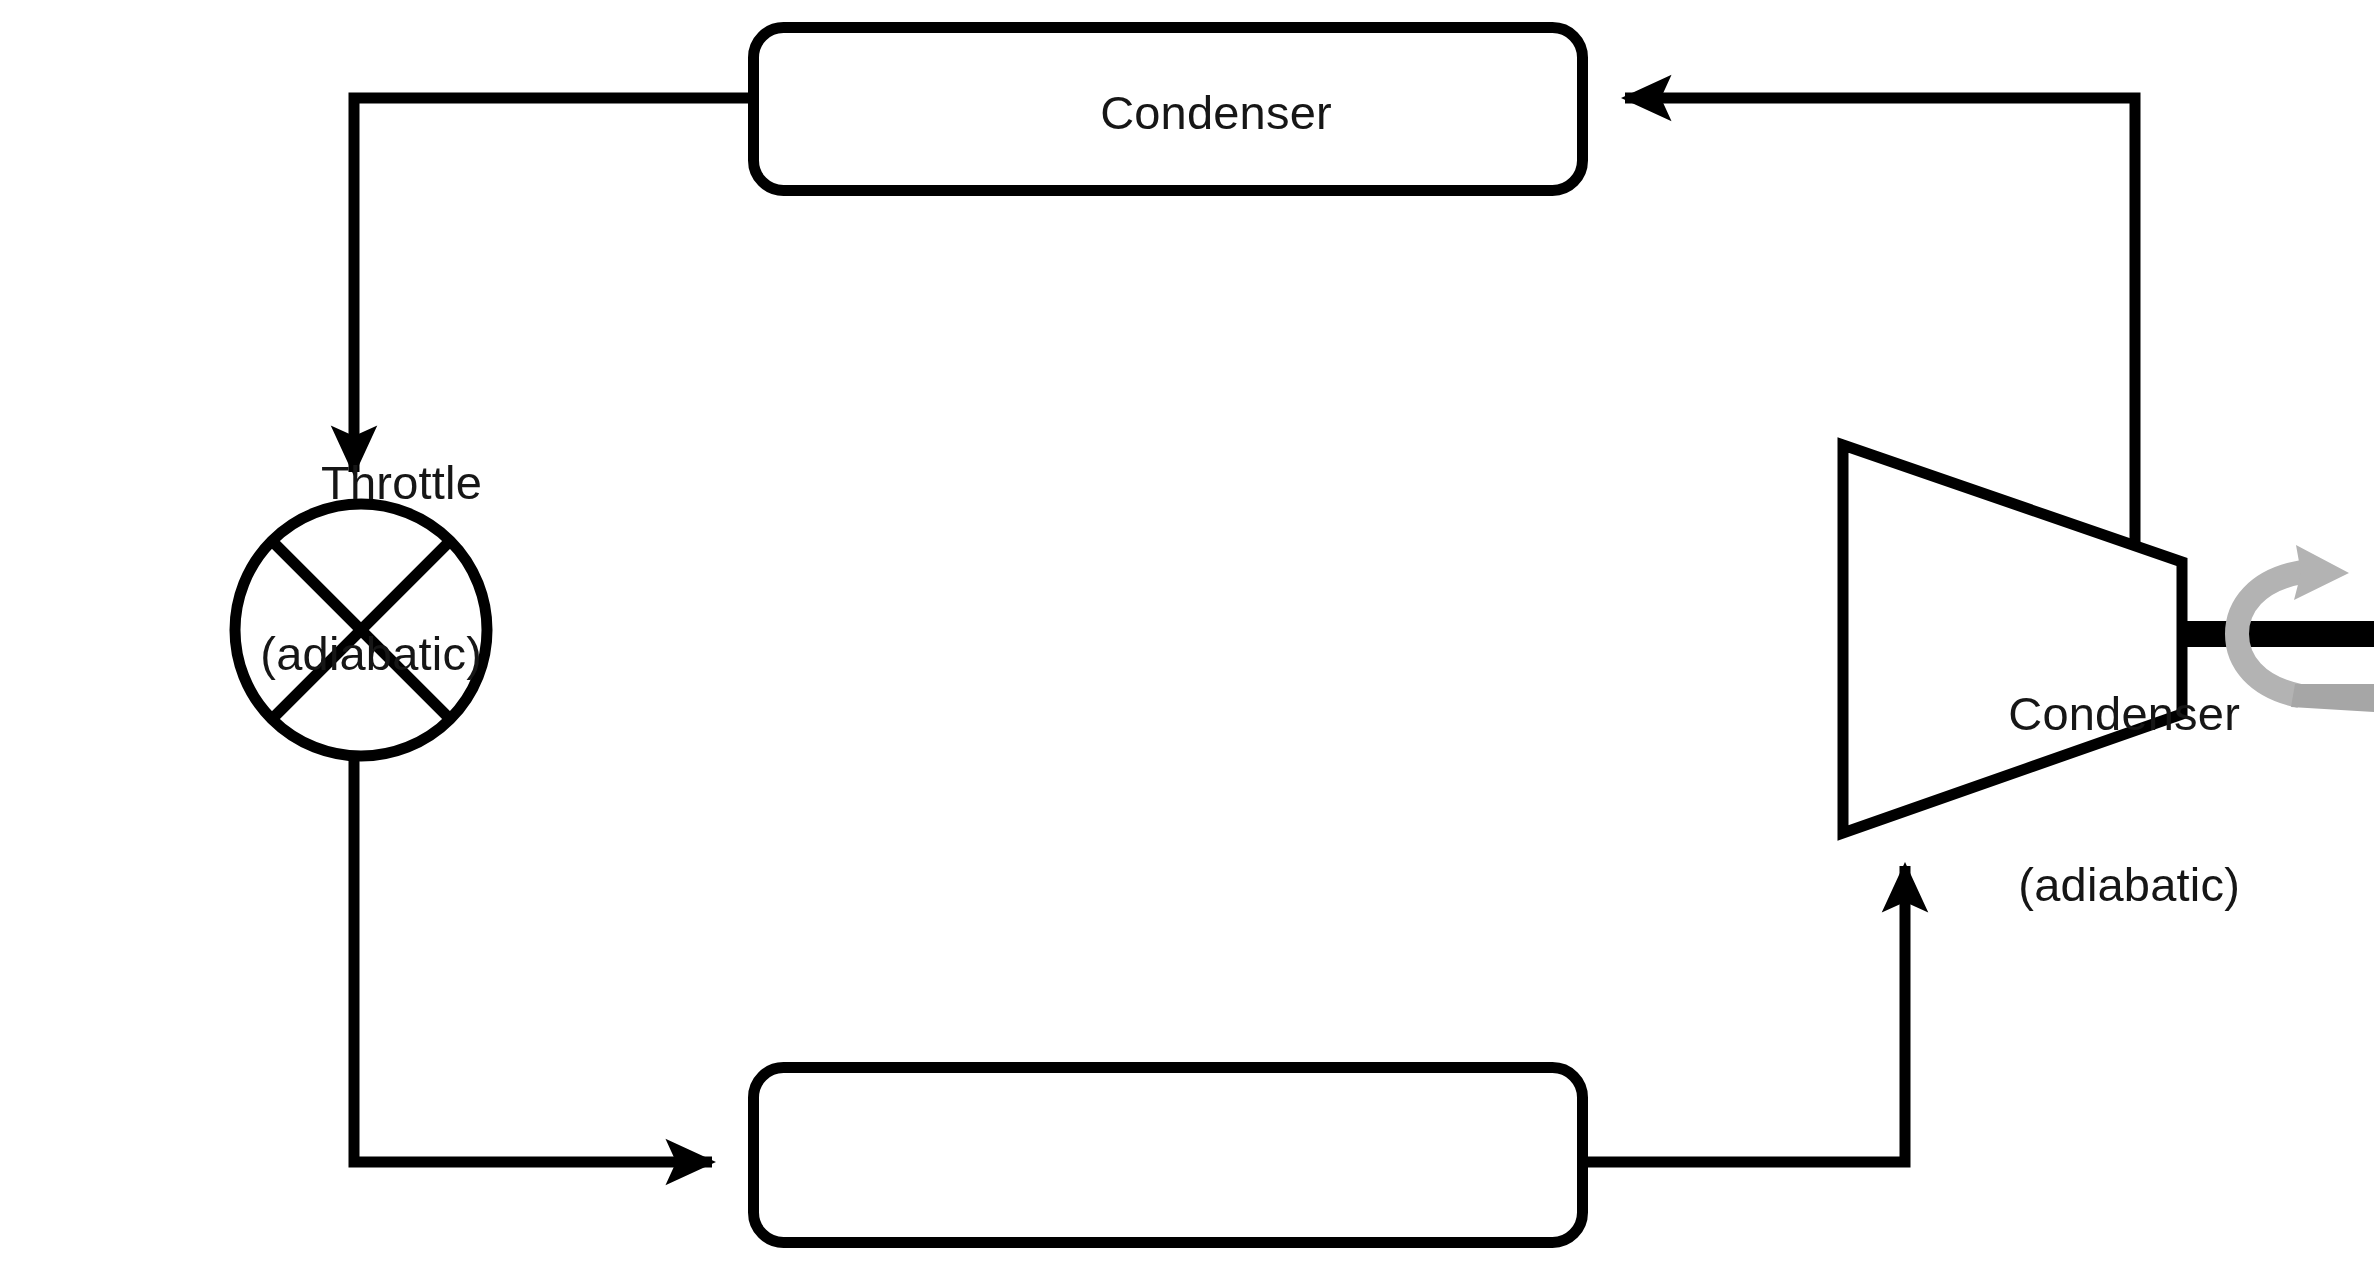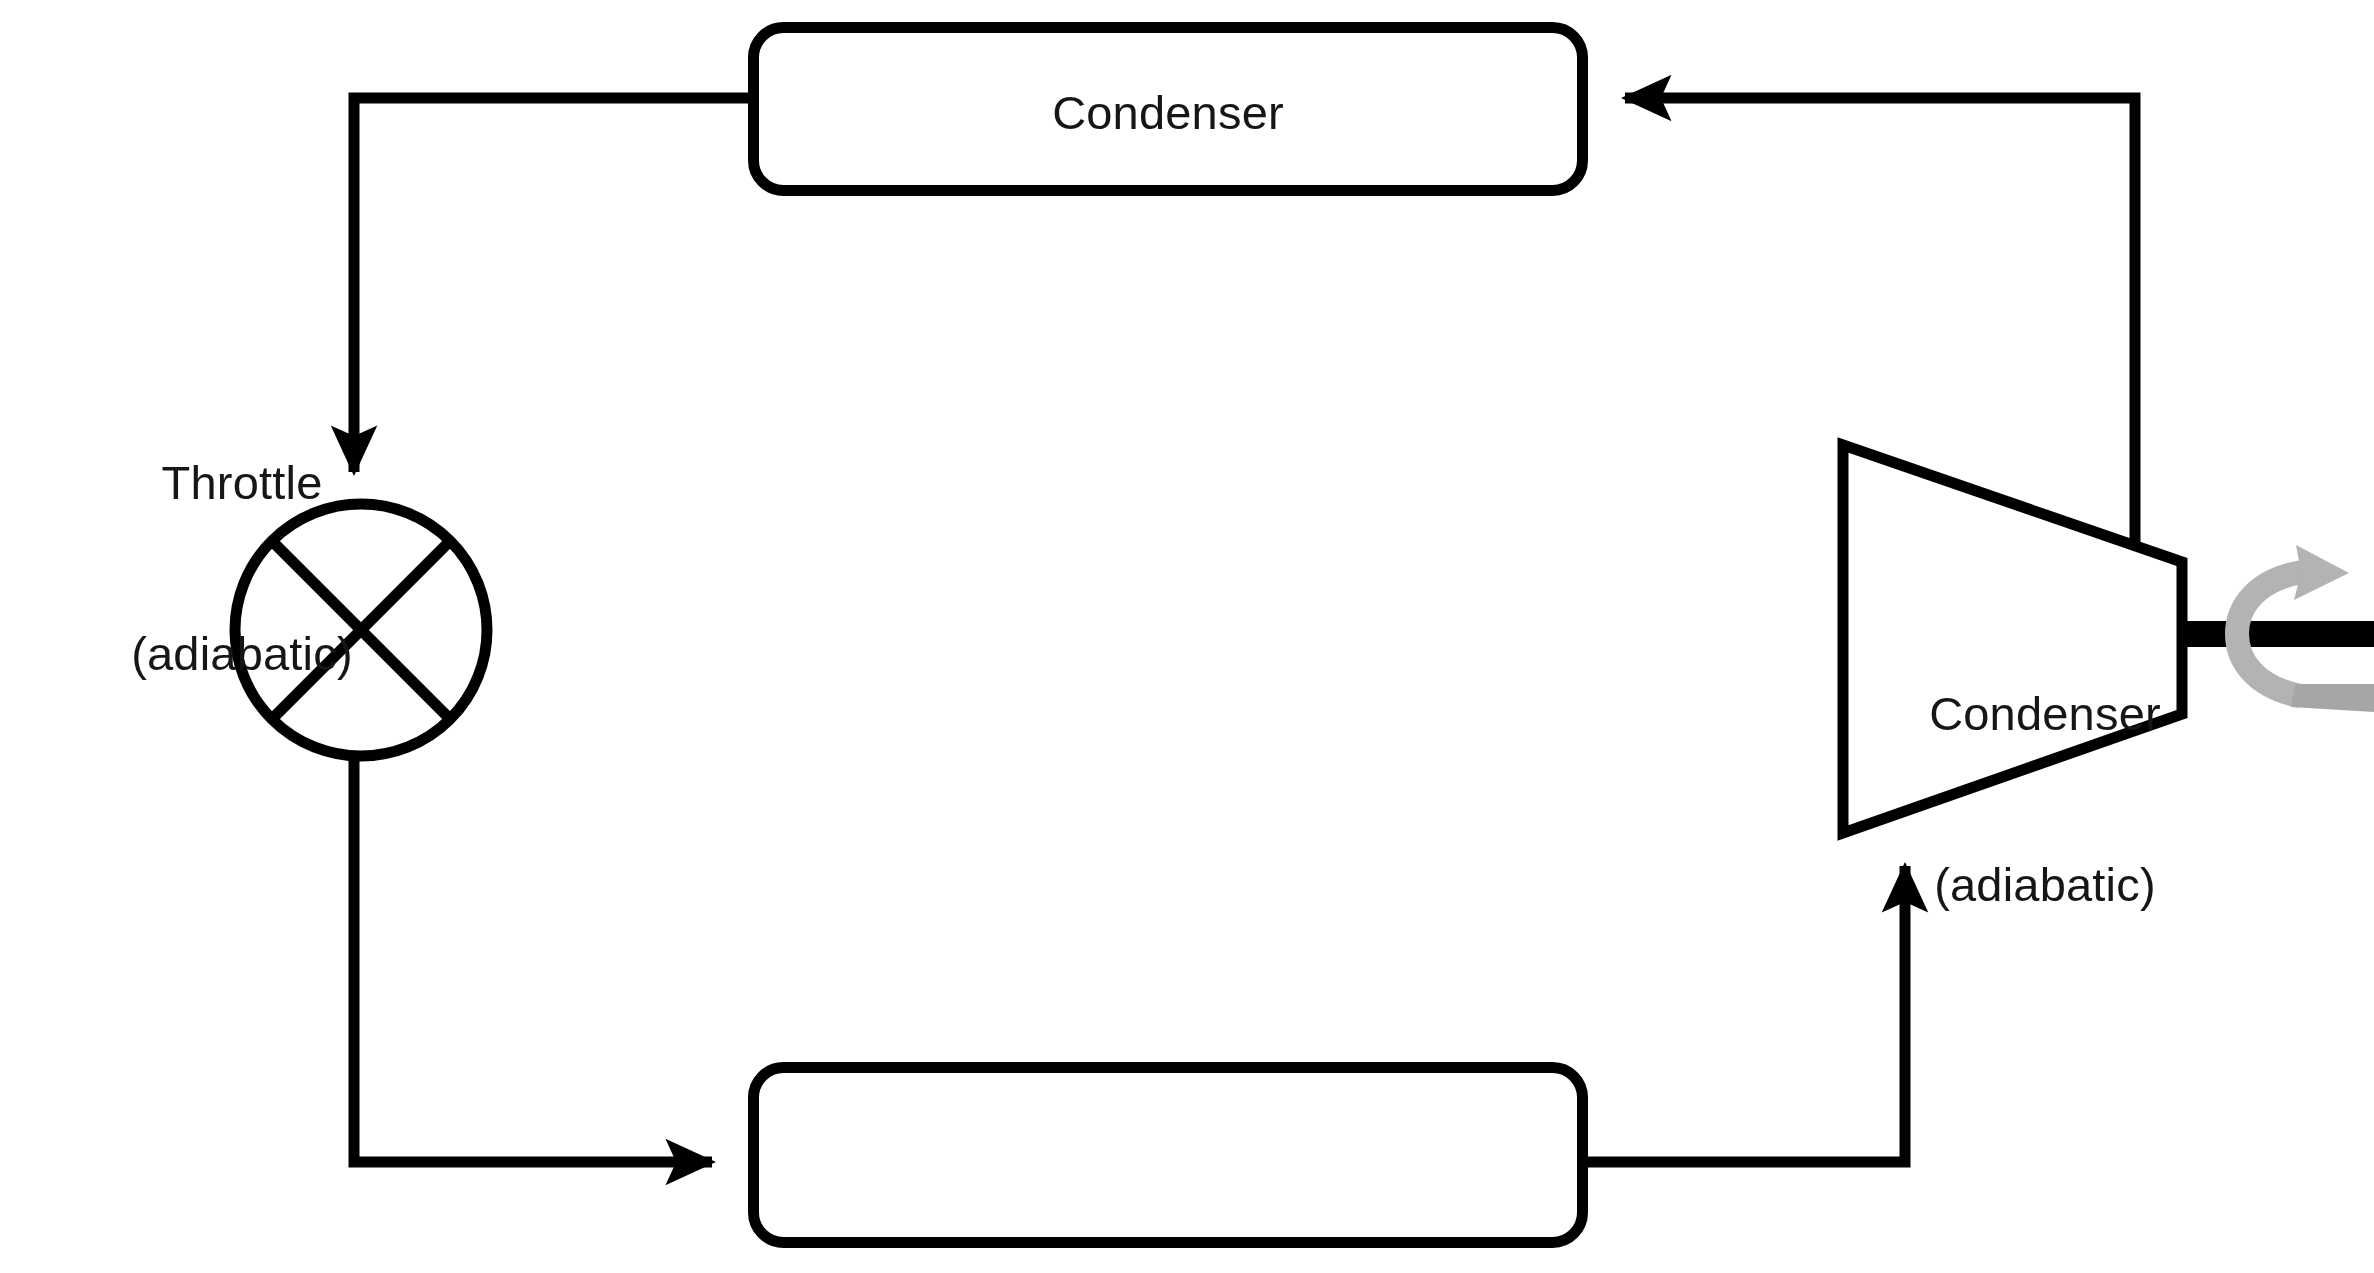--- a/index.html
+++ b/index.html
@@ -26,27 +26,27 @@
     height: 1273px;
   }
   .node-label {
     position: absolute;
     color: #161616;
     font-family: "Liberation Sans", sans-serif;
     font-size: 47px;
     line-height: 57px;
     white-space: pre;
     letter-spacing: 0.2px;
+    padding-left: 48px;
   }
   .label-centered {
     text-align: center;
   }
   .label-left {
-    text-align: center;
-    margin-left: 18px;
+    text-align: right;
   }
   #label-condenser {
     left: 748px;
     top: 84px;
     width: 840px;
   }
   #label-evaporator {
     left: 748px;
     top: 1124px;
     width: 840px;

